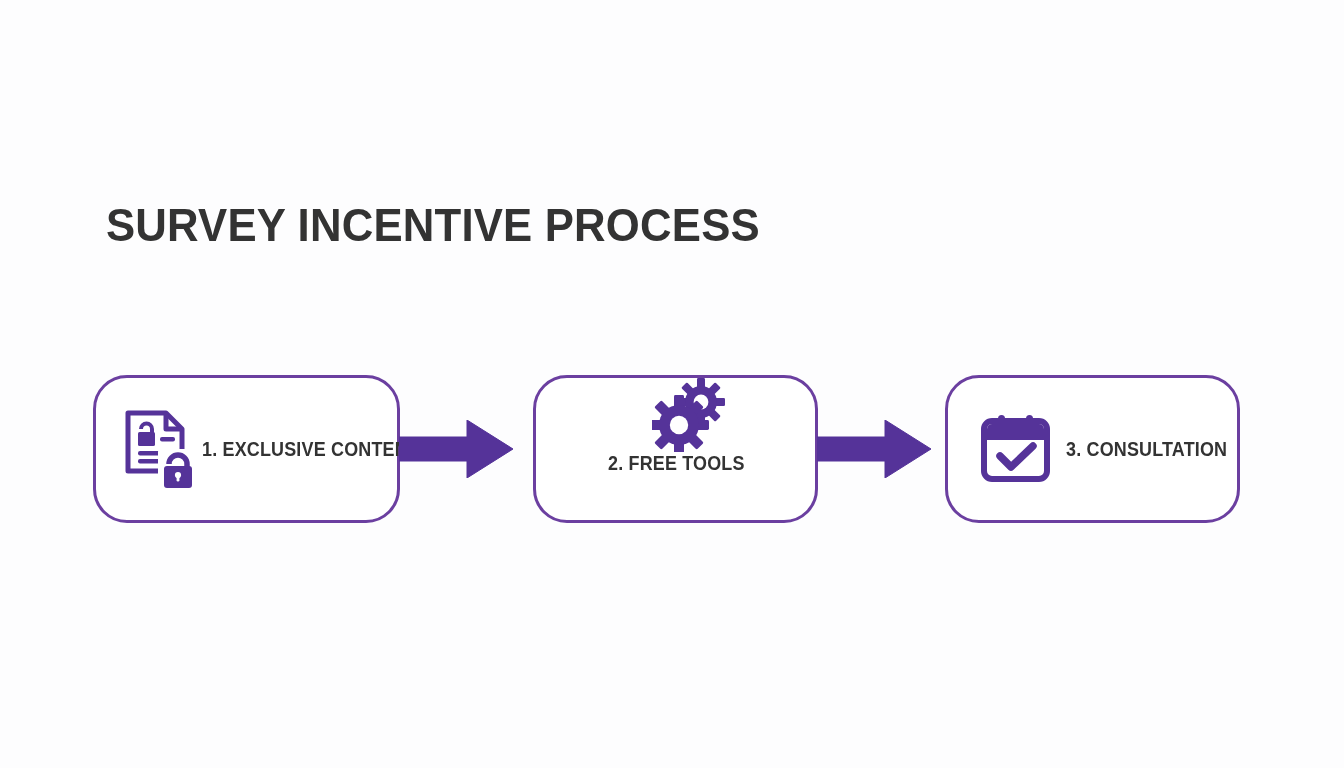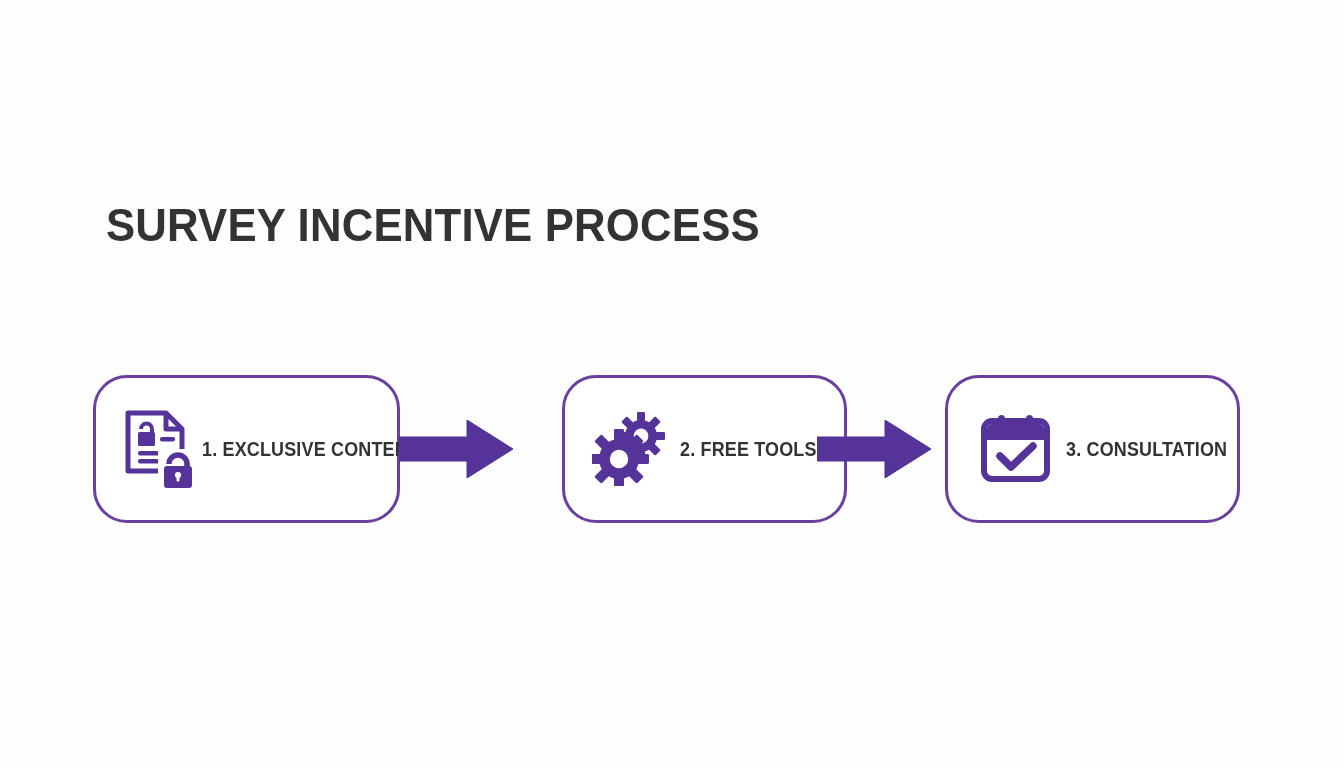--- a/index.html
+++ b/index.html
@@ -55,21 +55,21 @@
     box-sizing: border-box;
     background: #ffffff;
     border: 3.5px solid #6b3fa0;
     border-radius: 34px;
     display: flex;
     align-items: center;
     justify-content: flex-start;
   }
 
   .card-1 { left: 93px;  width: 307px; }
-  .card-2 { left: 562px; width: 285px; }
+  .card-2 { left: 533px; width: 285px; flex-direction: column; }
   .card-3 { left: 945px; width: 295px; }
 
   .card-icon {
     flex: 0 0 auto;
     display: flex;
     align-items: center;
     justify-content: center;
   }
   .card-1 .card-icon { width: 72px; height: 80px; margin-left: 26px; }
   .card-2 .card-icon { width: 74px; height: 74px; margin-left: 27px; }

